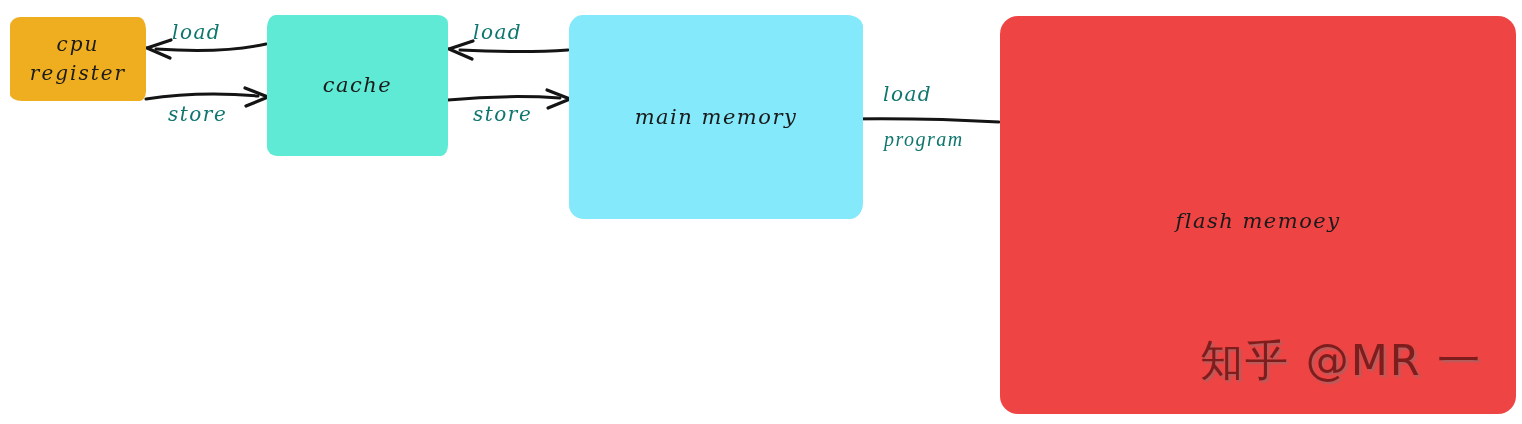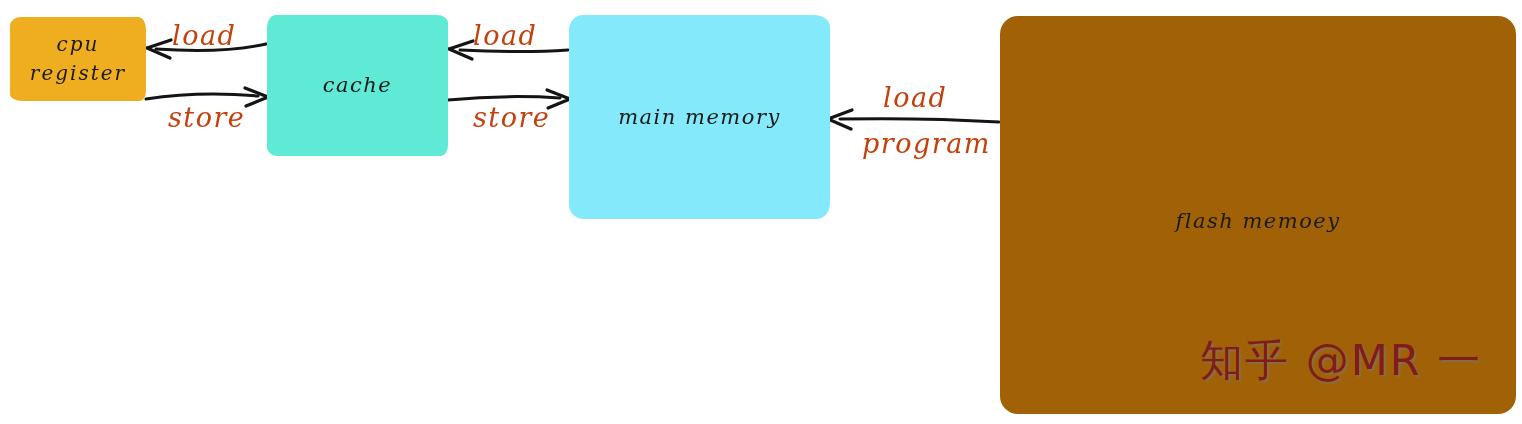--- a/index.html
+++ b/index.html
@@ -44,30 +44,30 @@
   #node-cpu-register .node-label { letter-spacing: 2px; }
 
   #node-cache {
     left: 267px; top: 15px; width: 181px; height: 141px;
     background: #5eead4;
     border-radius: 9px 11px 7px 10px / 12px 8px 11px 9px;
     font-size: 21px;
   }
 
   #node-main-memory {
-    left: 569px; top: 15px; width: 261px; height: 204px;
+    left: 569px; top: 15px; width: 294px; height: 204px;
     background: #84e9fb;
     border-radius: 14px 16px 13px 15px / 15px 12px 16px 14px;
     font-size: 21px;
     justify-content: center;
   }
 
   #node-flash-memory {
     left: 1000px; top: 16px; width: 516px; height: 398px;
-    background: #a16207;
+    background: #ef4444;
     border-radius: 18px;
     font-size: 21px;
     align-items: center;
     justify-content: flex-start;
   }
   #node-flash-memory .node-label {
     margin-top: 190px;
   }
 
   
@@ -82,31 +82,31 @@
     letter-spacing: 2px;
     text-shadow: 2px 2px 2px rgba(120,120,120,0.55);
     white-space: pre;
   }
 
   
   .edge-label {
     position: absolute;
     font-family: "DejaVu Serif", serif;
     font-style: italic;
-    font-size: 27px;
-    color: #c2410c;
+    font-size: 20px;
+    color: #0f766e;
     letter-spacing: 1.5px;
     white-space: pre;
   }
   #lbl-load-1   { left: 172px; top: 20px; }
   #lbl-store-1  { left: 168px; top: 102px; }
   #lbl-load-2   { left: 473px; top: 20px; }
   #lbl-store-2  { left: 473px; top: 102px; }
   #lbl-load-3   { left: 883px; top: 82px; }
-  #lbl-program-3{ left: 862px; top: 128px; }
+  #lbl-program-3{ left: 884px; top: 128px; font-family: Liberation Serif, serif; }
 
   #edges {
     position: absolute;
     left: 0; top: 0;
     width: 1522px; height: 424px;
     pointer-events: none;
   }
 </style>
 </head>
 <body>

